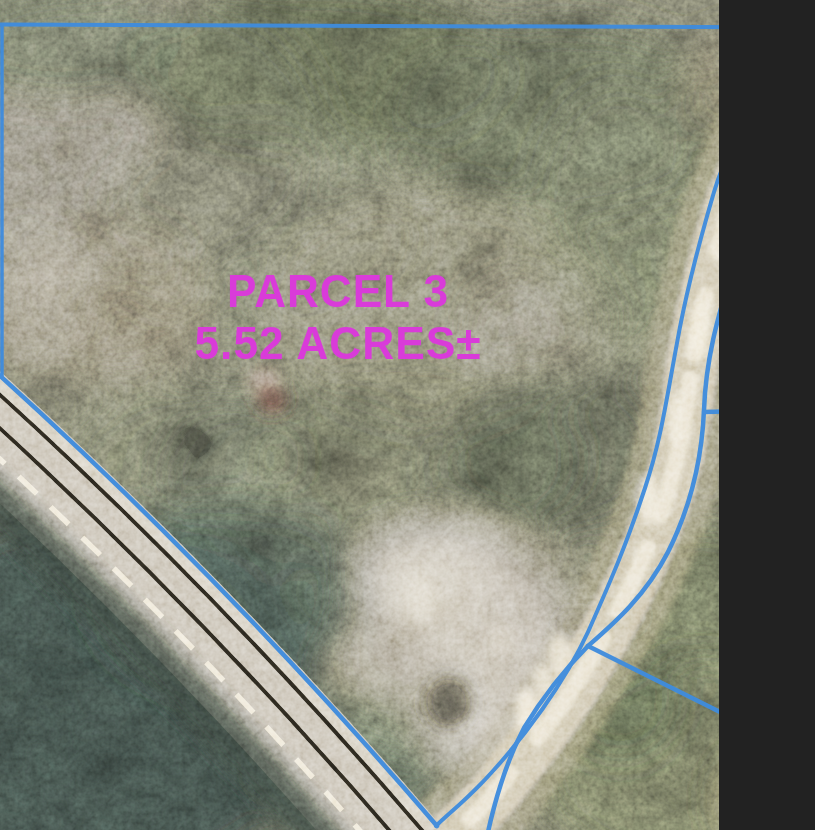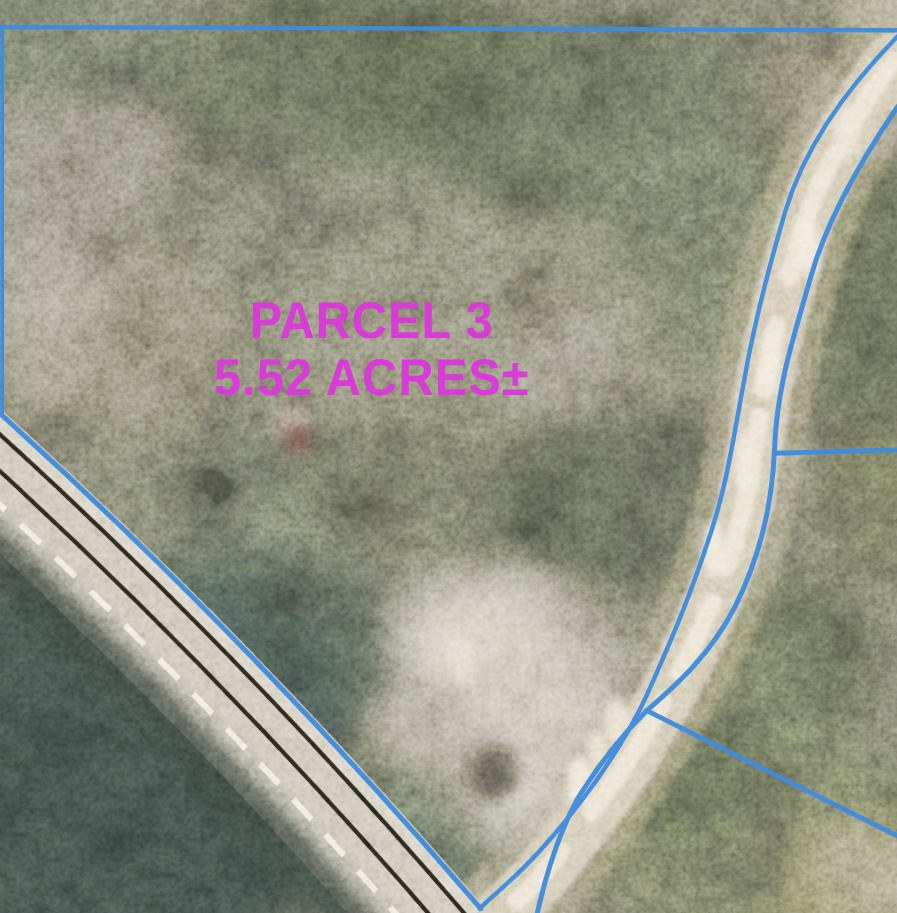--- a/index.html
+++ b/index.html
@@ -1,18 +1,18 @@
 <!DOCTYPE html>
 <html><head>
 <meta charset="utf-8">
 <style>
   html,body{margin:0;padding:0;background:#222;}
   #stage{
     position:relative;
-    width:815px;height:830px;
+    width:719px;height:830px;
     overflow:hidden;
     font-family:"Liberation Sans", sans-serif;
     text-decoration:underline;
   }
   #stage svg{position:absolute;left:0;top:0;display:block;}
   .parcel-label{
     font-family:"Liberation Sans","DejaVu Sans",sans-serif;
     font-weight:bold;
     letter-spacing:1px;
   }

